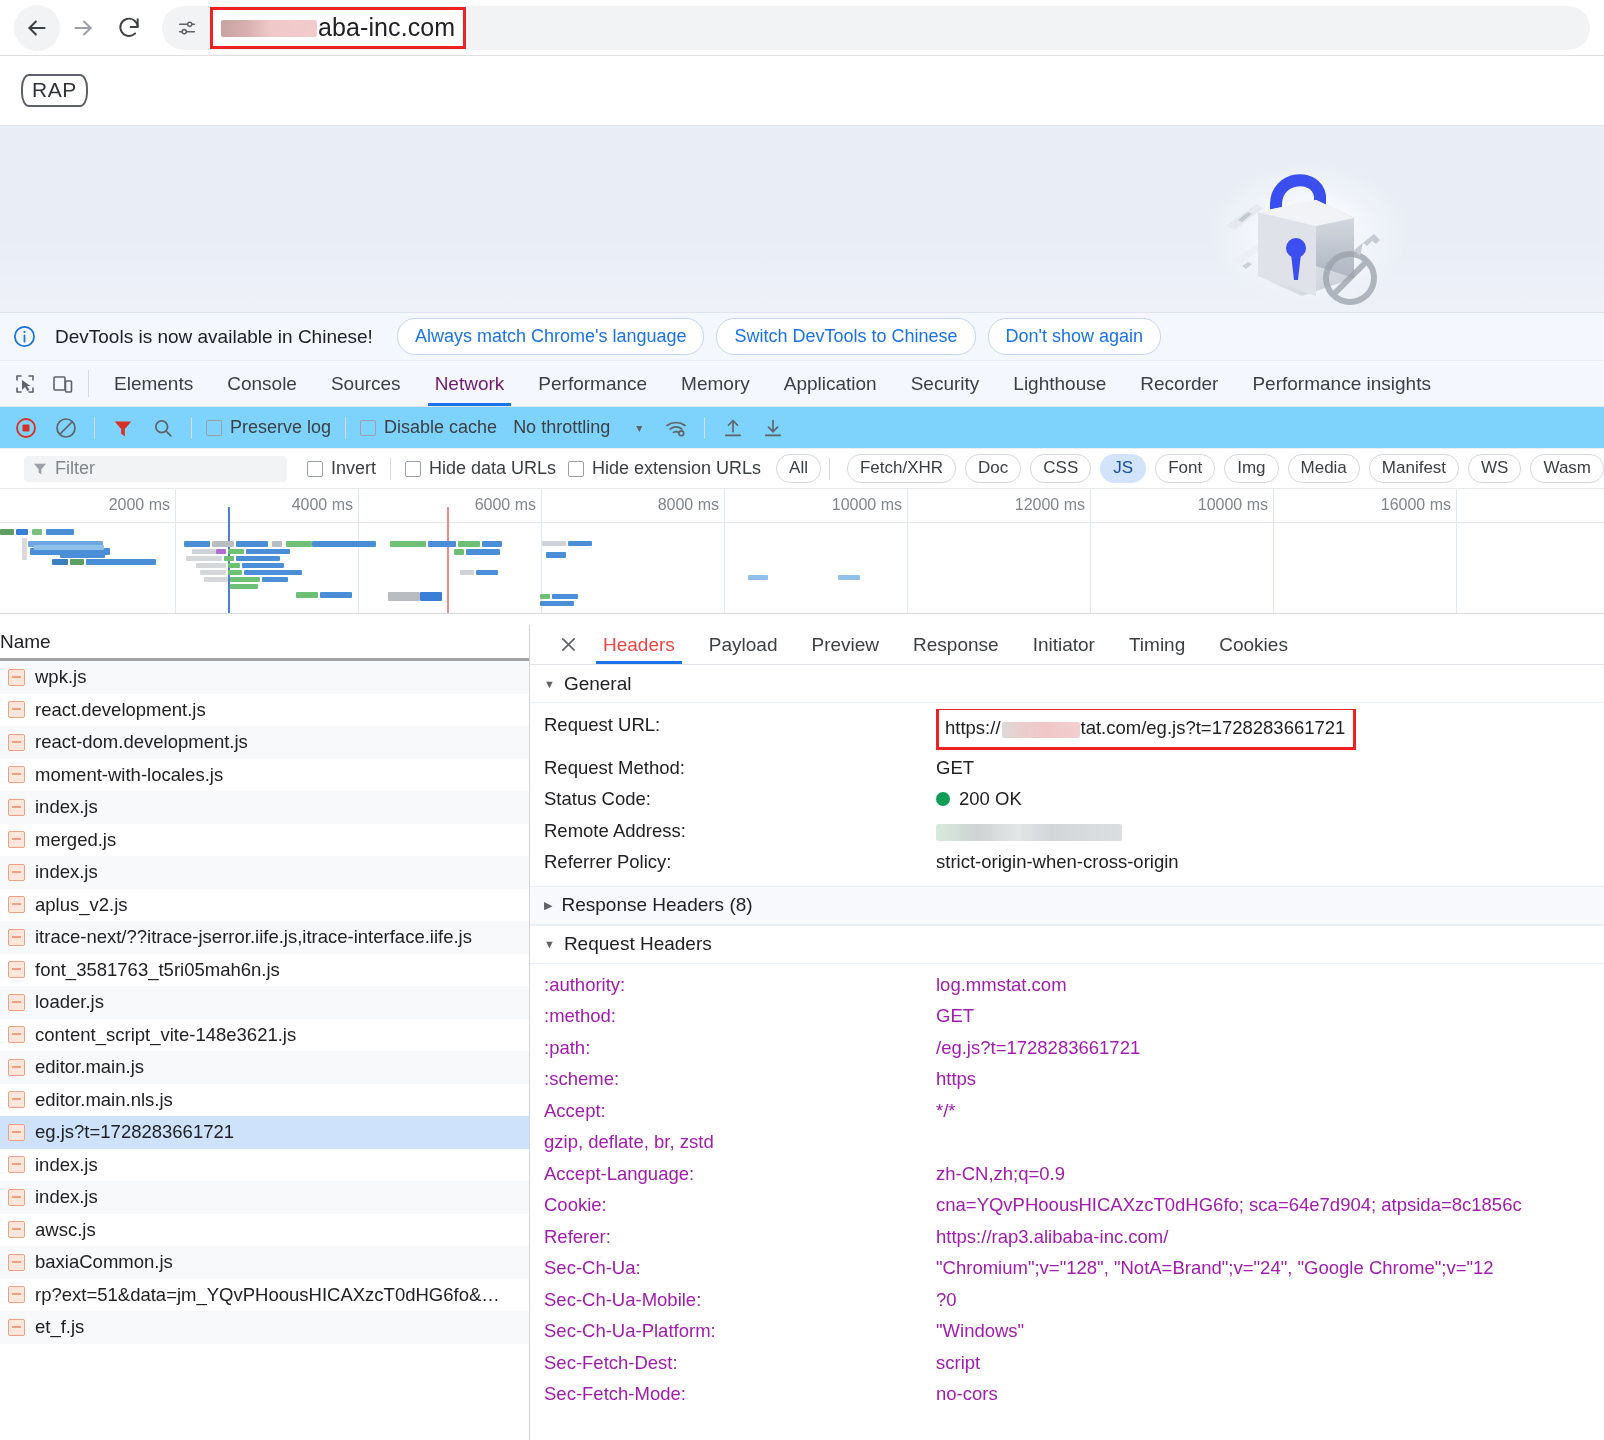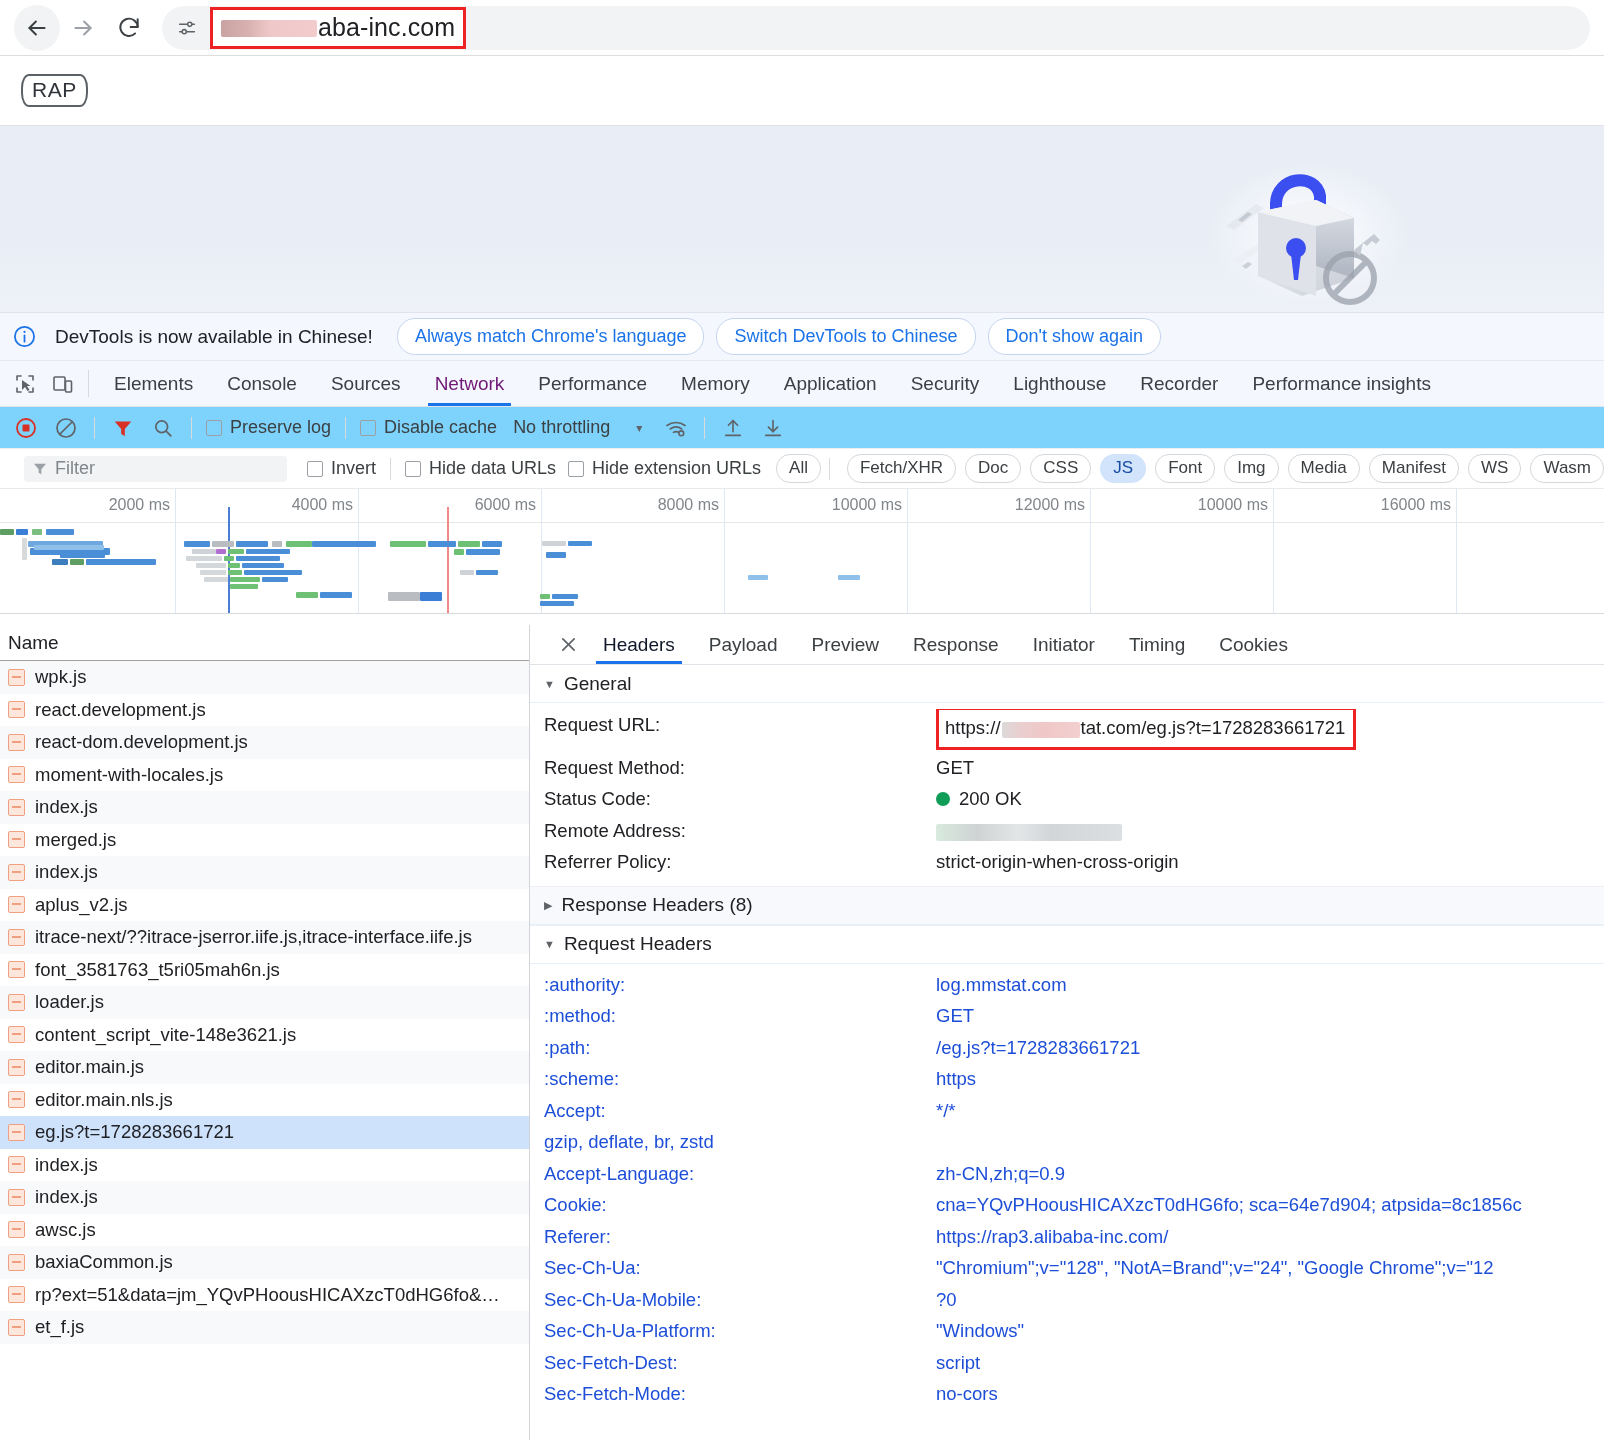--- a/index.html
+++ b/index.html
@@ -214,24 +214,23 @@
   .ov-divider { position:absolute; left:0; right:0; top: 33px; height:1px; background:#e5e7eb; }
 
   
   .split { position: absolute; left: 0; right: 0; top: 625px; bottom: 0; display: flex; }
   .pane-left { width: 530px; border-right: 1px solid #d0d4d9; background: #fff; overflow: hidden; }
   .pane-right { flex: 1 1 auto; background: #fff; overflow: hidden; }
 
   .col-head {
     height: 36px;
     display: flex; align-items: center;
-    padding-left: 8px;
     font-size: 19px;
     color: #202124;
-    border-bottom: 1px solid #a3a3a3;
+    border-bottom: 3px solid #a3a3a3;
   }
   .req-row {
     height: 32.5px;
     display: flex; align-items: center;
     padding-left: 8px;
     font-size: 18.5px;
     color: #202124;
     white-space: nowrap;
     overflow: hidden;
   }
@@ -261,21 +260,21 @@
   }
   .det-close { width: 36px; display: flex; align-items: center; justify-content: center; color: #5f6368; }
   .det-tab {
     display: flex; align-items: center;
     padding: 0 17px;
     font-size: 19px;
     color: #3c4043;
     position: relative;
     white-space: nowrap;
   }
-  .det-tab.active { color: #0f172a; }
+  .det-tab.active { color: #ef4444; }
   .det-tab.active::after {
     content: ""; position: absolute; left: 10px; right: 10px; bottom: 0; height: 3px; background: #1a73e8;
   }
   .sect-head {
     height: 38px;
     display: flex; align-items: center;
     font-size: 19px; color: #202124;
     padding-left: 14px;
     gap: 9px;
     border-bottom: 1px solid #e8f0fb;
@@ -286,21 +285,21 @@
     display: flex;
     align-items: flex-start;
     font-size: 18.5px;
     line-height: 31.5px;
     color: #202124;
     padding-left: 14px;
     white-space: nowrap;
   }
   .kv .k { width: 392px; flex: 0 0 auto; }
   .kv .v { flex: 1 1 auto; overflow: hidden; }
-  .kv.dim .k, .kv.dim .v { color: #1d4ed8; }
+  .kv.dim .k, .kv.dim .v { color: #a21caf; }
   .url-box {
     border: 3px solid #ee2222;
     display: inline-flex;
     align-items: center;
     padding: 2px 8px 3px 6px;
     position: relative;
     top: -2px;
   }
   .url-box .redact {
     display: inline-block; width: 78px; height: 16px;

